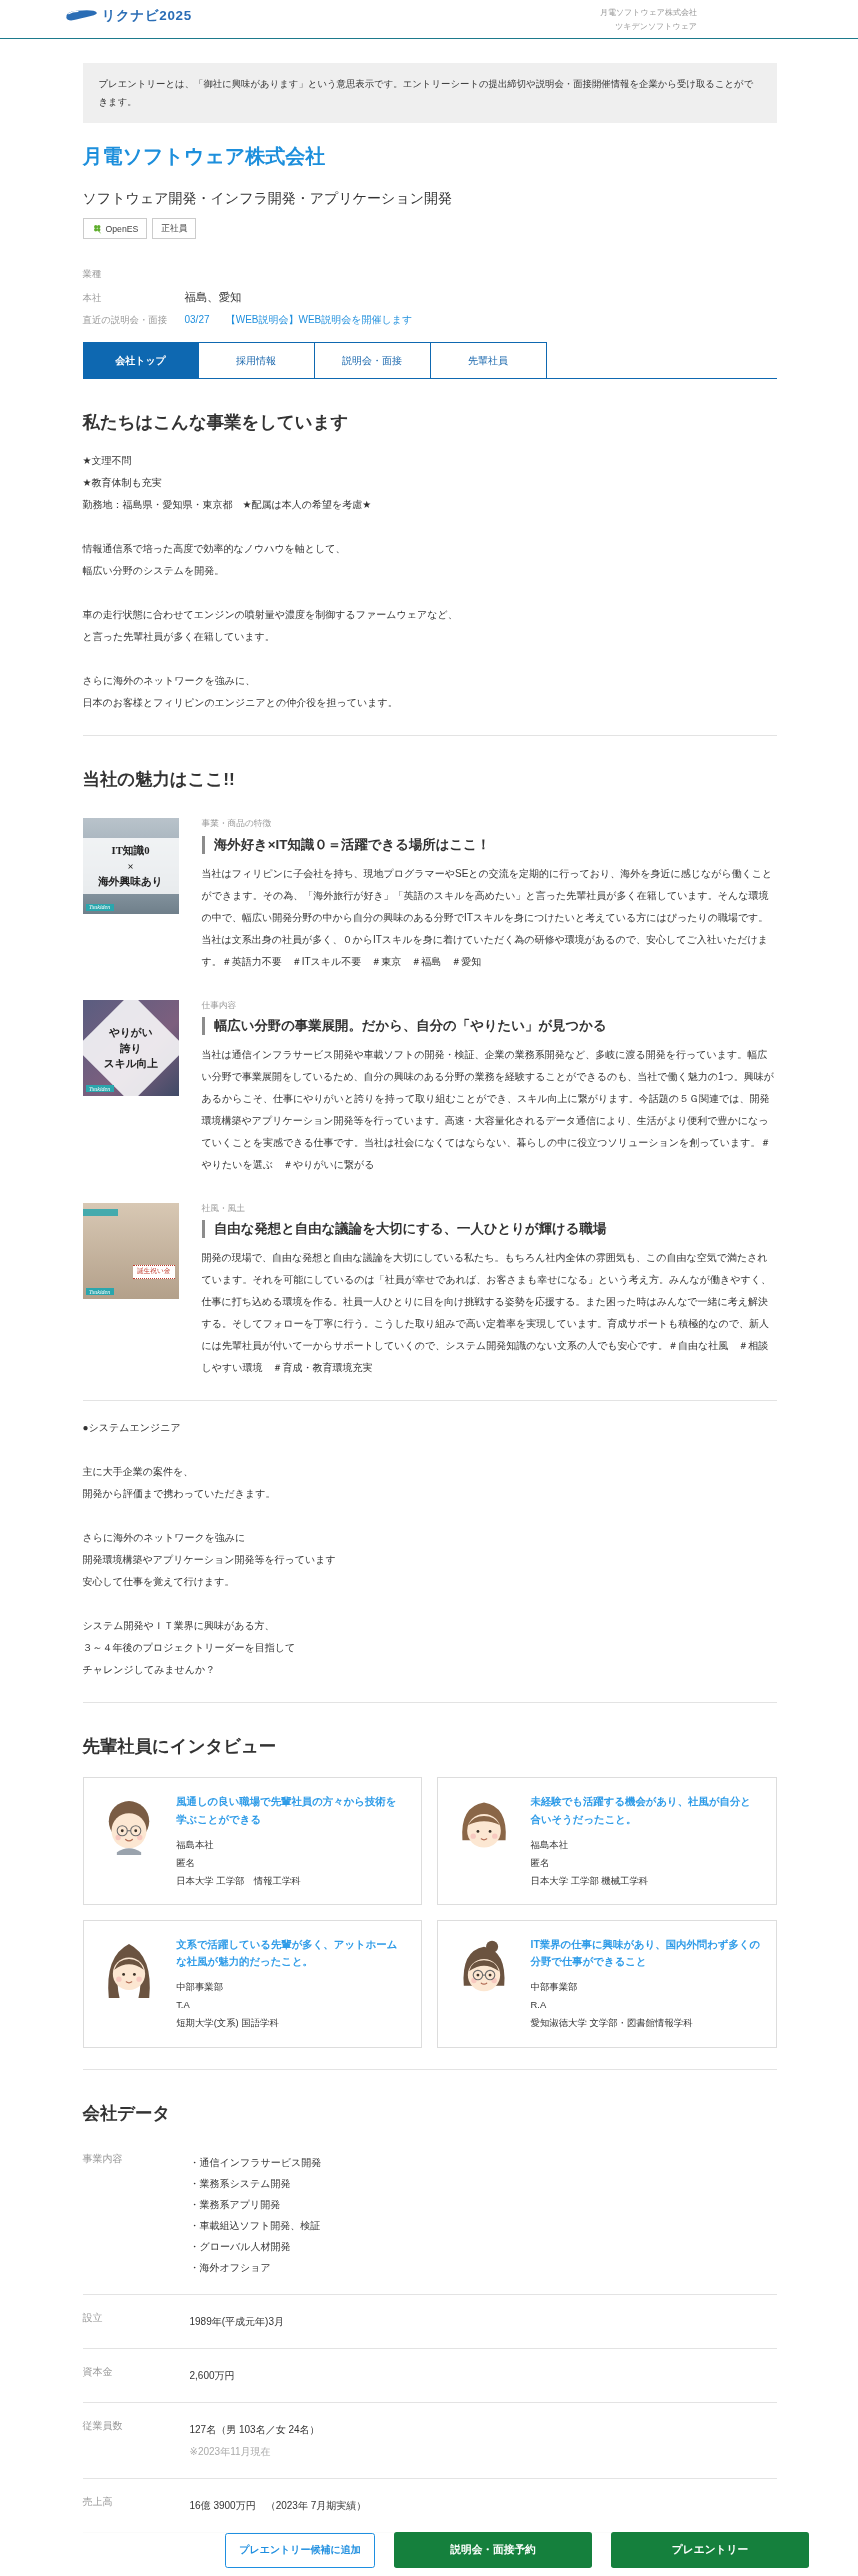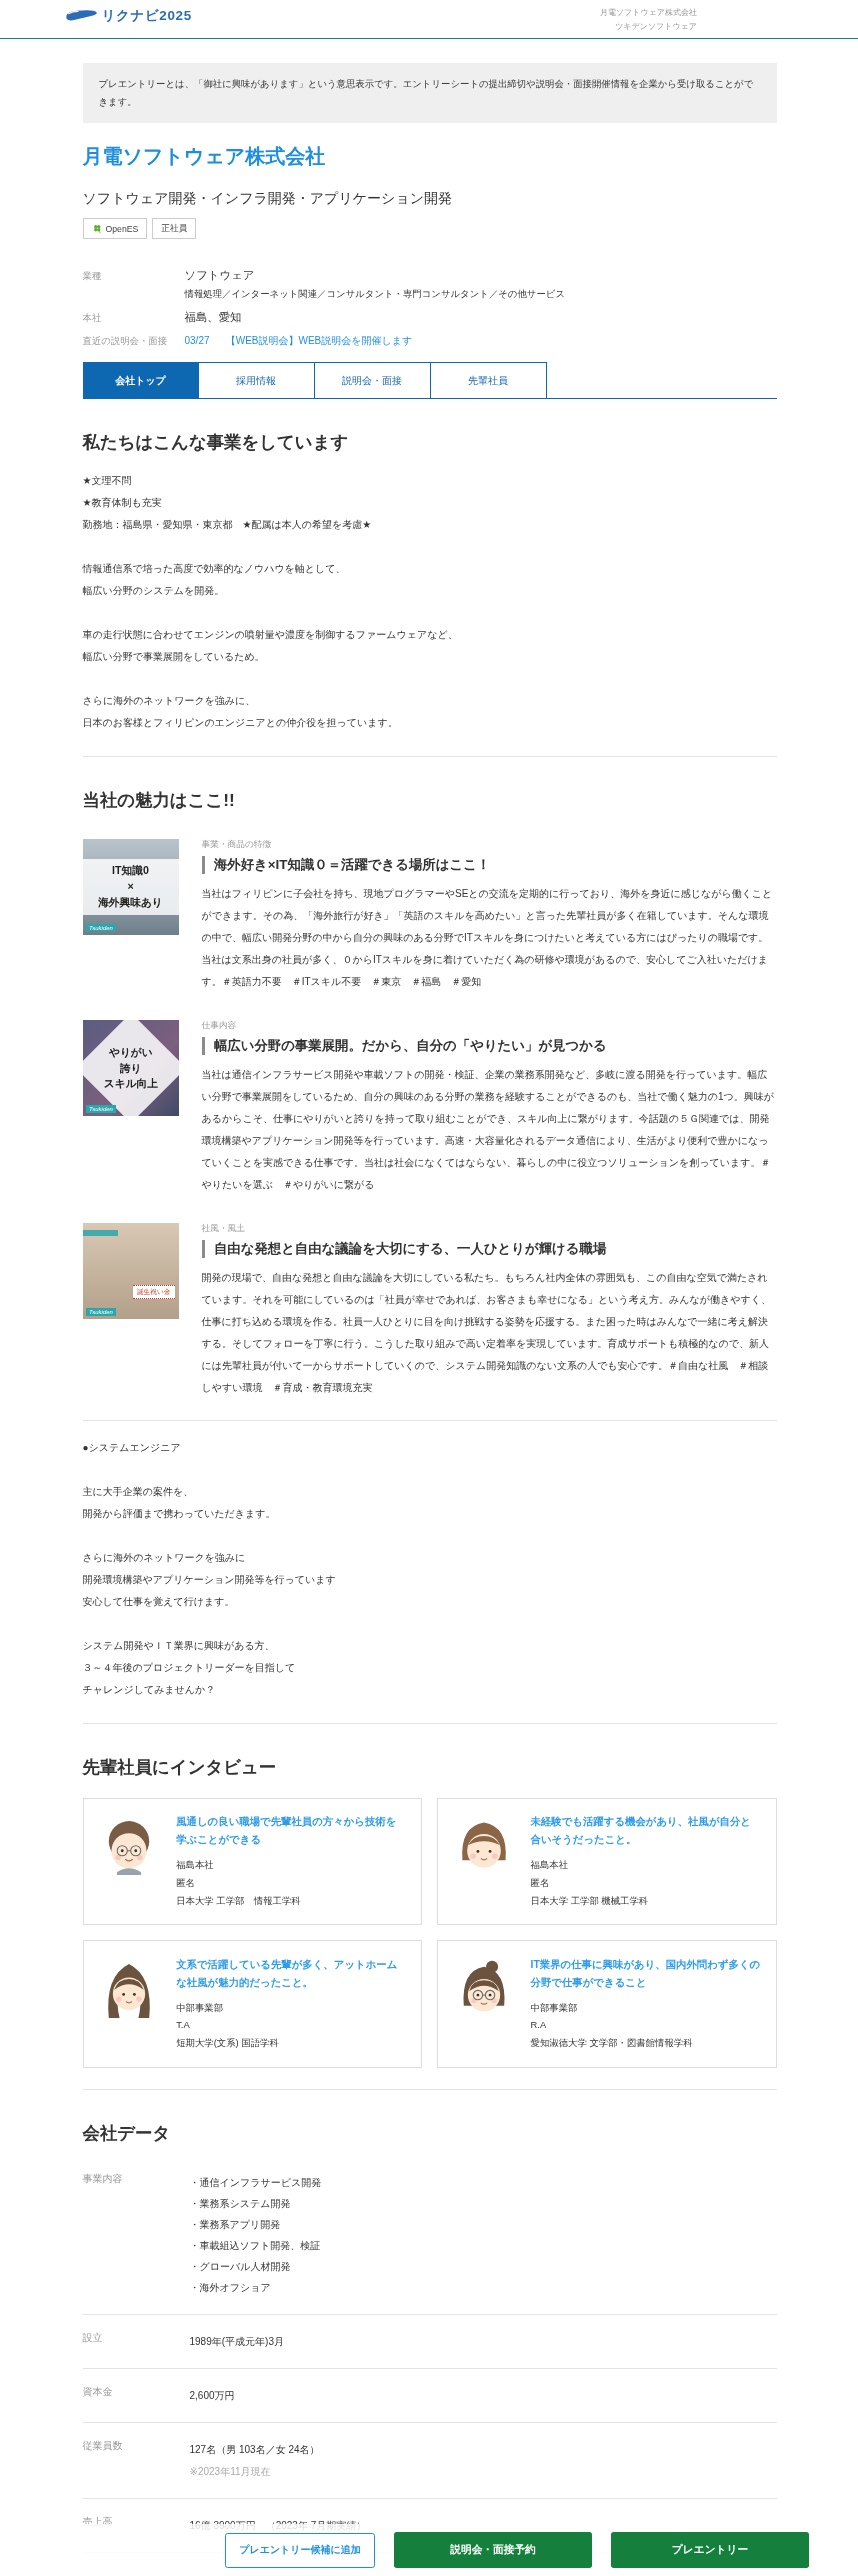--- a/index.html
+++ b/index.html
@@ -41,21 +41,21 @@
   .tab.active { background:#0e68b1; color:#fff; font-weight:bold; }
 
   
   .section-title { margin:31px 0 0; font-size:17.4px; font-weight:bold; color:#333; }
   .para { margin-top:16px; font-size:10px; line-height:2.2; }
   .tline { min-height:22px; }
   hr.div { border:none; border-top:0.7px solid #e3e3e3; margin:21.4px 0 0; }
 
   
   .card { display:flex; gap:23px; margin-top:27px; }
-  .feat-img { width:96px; height:96px; flex-shrink:0; position:relative; display:flex; align-items:center; justify-content:center; overflow:hidden; }
+  .feat-img { width:96px; height:96px; flex-shrink:0; position:relative; display:flex; align-items:center; justify-content:center; overflow:hidden;font-family:Liberation Serif, serif; }
   .img-city   { background:linear-gradient(180deg,#b9c3cb 0%,#97a6b1 55%,#6f7f8a 100%); }
   .img-night  { background:linear-gradient(135deg,#5a5d80 0%,#7d5f7e 60%,#3f4a66 100%); }
   .img-office { background:linear-gradient(180deg,#d8c8b4 0%,#b9a astonishing 100%); background:linear-gradient(180deg,#d8c8b4 0%,#b3a08a 100%); }
   .feat-overlay { background:rgba(255,255,255,0.82); width:100%; text-align:center; padding:4.7px 0; }
   .feat-line { font-size:10.7px; font-weight:bold; color:#222; line-height:1.45; }
   .diamond { width:78px; height:78px; background:rgba(255,255,255,0.85); transform:rotate(45deg); display:flex; align-items:center; justify-content:center; }
   .diamond-inner { transform:rotate(-45deg); text-align:center; }
   .watermark { position:absolute; left:3.3px; bottom:3.3px; background:#2aa6ad; color:#fff; font-size:6px; font-style:italic; padding:0.7px 3.3px; }
   .chip { position:absolute; right:4px; bottom:20px; background:#fff; color:#c0392b; font-size:6.7px; padding:1.3px 4px;
           border-top:0.7px dotted #c0392b; border-bottom:0.7px dotted #c0392b; }
@@ -122,24 +122,20 @@
       <span>OpenES</span>
     </span>
     <span class="badge">
       <span>正社員</span>
     </span>
   </div>
 
   <div class="meta">
     <div class="meta-row">
       <span class="meta-label">業種</span>
-      <span>
-        <div class="meta-main">ソフトウェア</div>
-        <div class="meta-sub">情報処理／インターネット関連／コンサルタント・専門コンサルタント／その他サービス</div>
-      </span>
     </div>
     <div class="meta-row">
       <span class="meta-label">本社</span>
       <span class="meta-main">福島、愛知</span>
     </div>
     <div class="meta-row">
       <span class="meta-label">直近の説明会・面接</span>
       <span class="session">
         <span class="d">03/27</span>
         <span>【WEB説明会】WEB説明会を開催します</span>
@@ -157,21 +153,21 @@
   <h2 class="section-title">私たちはこんな事業をしています</h2>
   <div class="para">
     <div class="tline">★文理不問</div>
     <div class="tline">★教育体制も充実</div>
     <div class="tline">勤務地：福島県・愛知県・東京都　★配属は本人の希望を考慮★</div>
     <div class="tline"></div>
     <div class="tline">情報通信系で培った高度で効率的なノウハウを軸として、</div>
     <div class="tline">幅広い分野のシステムを開発。</div>
     <div class="tline"></div>
     <div class="tline">車の走行状態に合わせてエンジンの噴射量や濃度を制御するファームウェアなど、</div>
-    <div class="tline">幅広い分野で事業展開をしているため。</div>
+    <div class="tline">と言った先輩社員が多く在籍しています。</div>
     <div class="tline"></div>
     <div class="tline">さらに海外のネットワークを強みに、</div>
     <div class="tline">日本のお客様とフィリピンのエンジニアとの仲介役を担っています。</div>
   </div>
 
   <hr class="div">
 
   <h2 class="section-title">当社の魅力はここ!!</h2>
 
   <div class="card">

